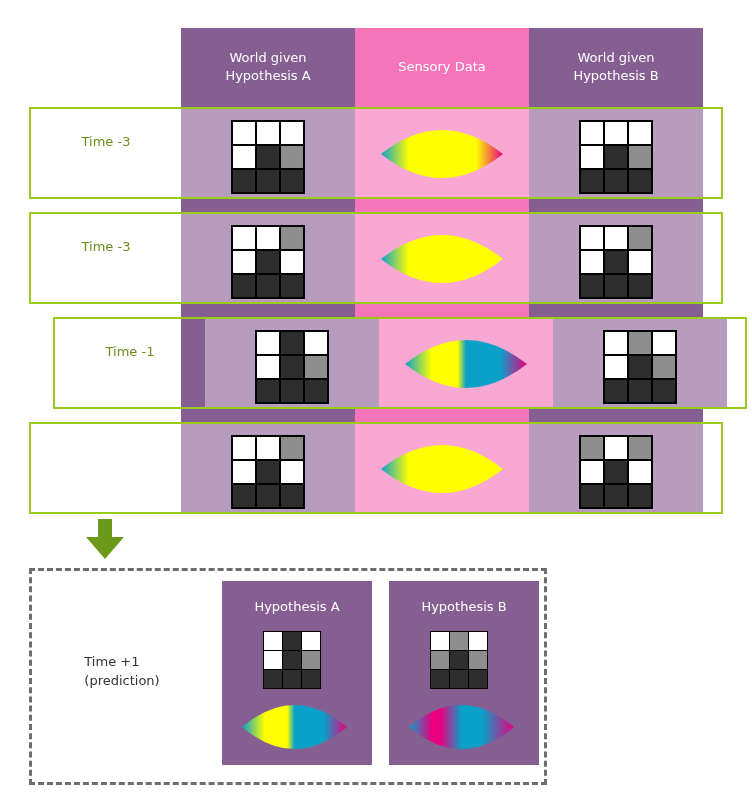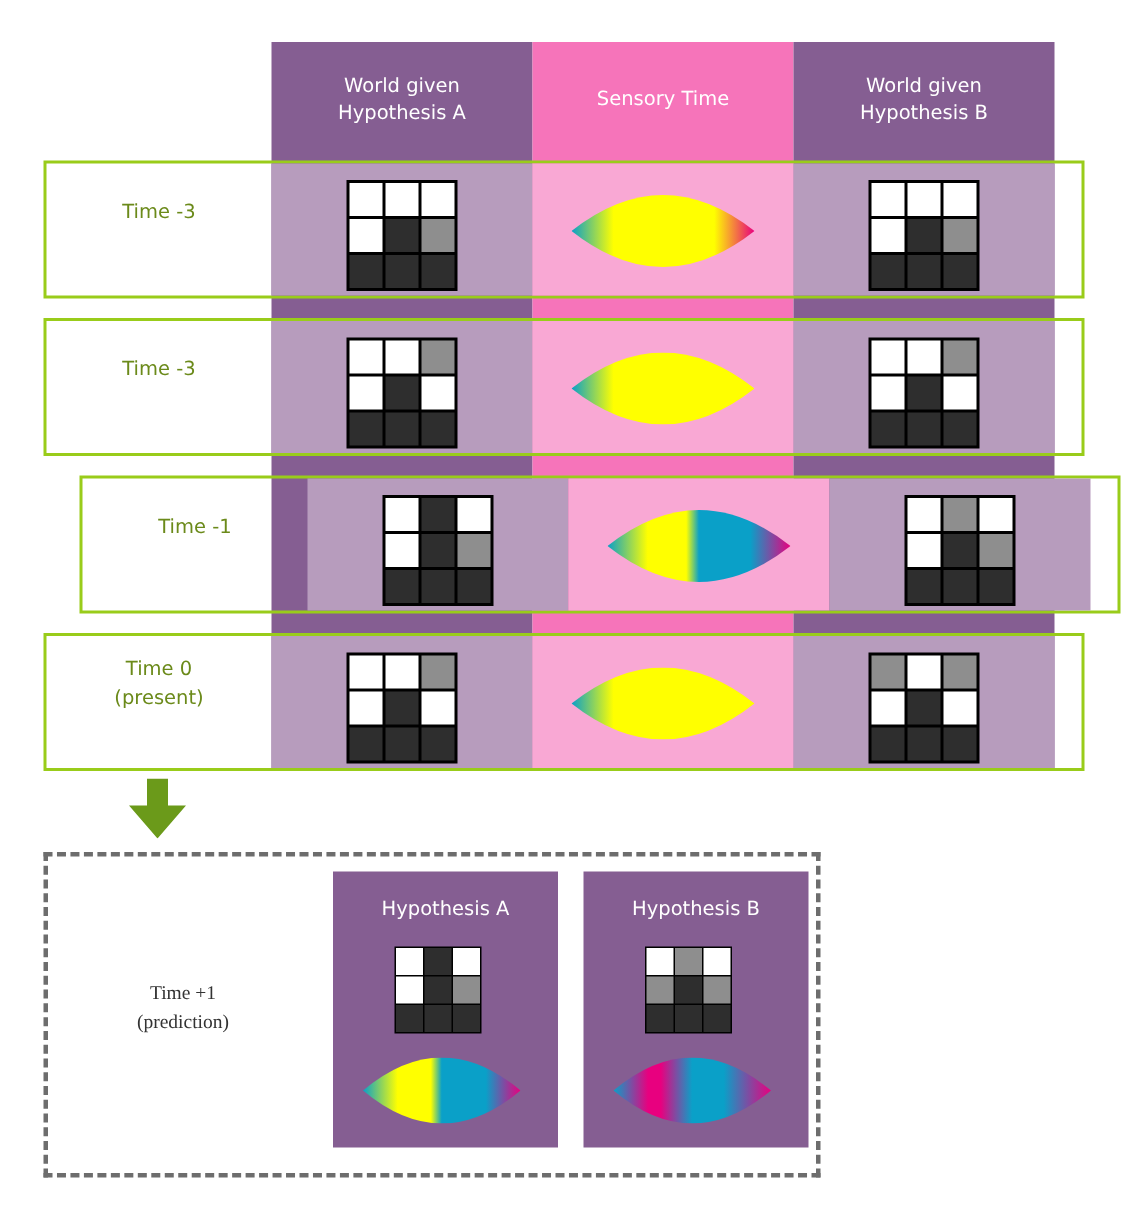--- a/index.html
+++ b/index.html
@@ -15,37 +15,37 @@
   .cell-a { left:150px; background:#b79cbd; }
   .cell-s { left:324px; background:#f9a8d4; }
   .cell-b { left:498px; background:#b79cbd; }
   .grid { position:absolute; display:grid; grid-template-columns:repeat(3,22px); grid-template-rows:repeat(3,22px); gap:2px; background:#000; padding:2px; }
   .cell-a .grid, .cell-b .grid { left:50px; top:11px; }
   .grid .c { width:22px; height:22px; }
   .c.W { background:#ffffff; } .c.D { background:#2e2e2e; } .c.G { background:#8e8e8e; }
   .lens { position:absolute; left:26px; top:21px; }
   .arrow { position:absolute; left:86px; top:519px; }
   .pred-box { position:absolute; left:29px; top:568px; width:512px; height:211px; border:3px dashed #6d6d6d; }
-  .pred-label { position:absolute; left:0; top:60px; width:180px; height:80px; display:flex; align-items:center; justify-content:center; text-align:center; color:#333; font-size:13px; line-height:19px; white-space:pre-line;font-family:Liberation Serif, serif; }
+  .pred-label { position:absolute; left:0; top:60px; width:180px; height:80px; display:flex; align-items:center; justify-content:center; text-align:left; color:#333; font-size:13px; line-height:19px; white-space:pre-line; }
   .hyp { position:absolute; top:10px; width:150px; height:184px; background:#855e92; }
   .hyp-a { left:190px; } .hyp-b { left:357px; }
   .hyp-title { position:absolute; top:18px; left:0; right:0; text-align:center; color:#fff; font-size:13px; }
   .hyp .grid { left:41px; top:50px; gap:1px; padding:1px; grid-template-columns:repeat(3,18px); grid-template-rows:repeat(3,18px); }
   .hyp .grid .c { width:18px; height:18px; }
   .hyp .lens { left:20px; top:124px; }
 </style>
 </head>
 <body>
 
 <div class="col col-a">
   <div class="col-head">World given
 Hypothesis A</div>
 </div>
 <div class="col col-s">
-  <div class="col-head">Sensory Time</div>
+  <div class="col-head">Sensory Data</div>
 </div>
 <div class="col col-b">
   <div class="col-head">World given
 Hypothesis B</div>
 </div>
 
 <div id="rows">
     <div class="row-box" style="top: 107px;">
       <div class="row-label">Time  -3</div>
       <div class="cell-a">
@@ -167,22 +167,20 @@
           <div class="c W"></div>
           <div class="c D"></div>
           <div class="c G"></div>
           <div class="c D"></div>
           <div class="c D"></div>
           <div class="c D"></div>
         </div>
       </div>
     </div>
     <div class="row-box" style="top: 422px;">
-      <div class="row-label">Time  0
-(present)</div>
       <div class="cell-a">
         <div class="grid">
           <div class="c W"></div>
           <div class="c W"></div>
           <div class="c G"></div>
           <div class="c W"></div>
           <div class="c D"></div>
           <div class="c W"></div>
           <div class="c D"></div>
           <div class="c D"></div>

